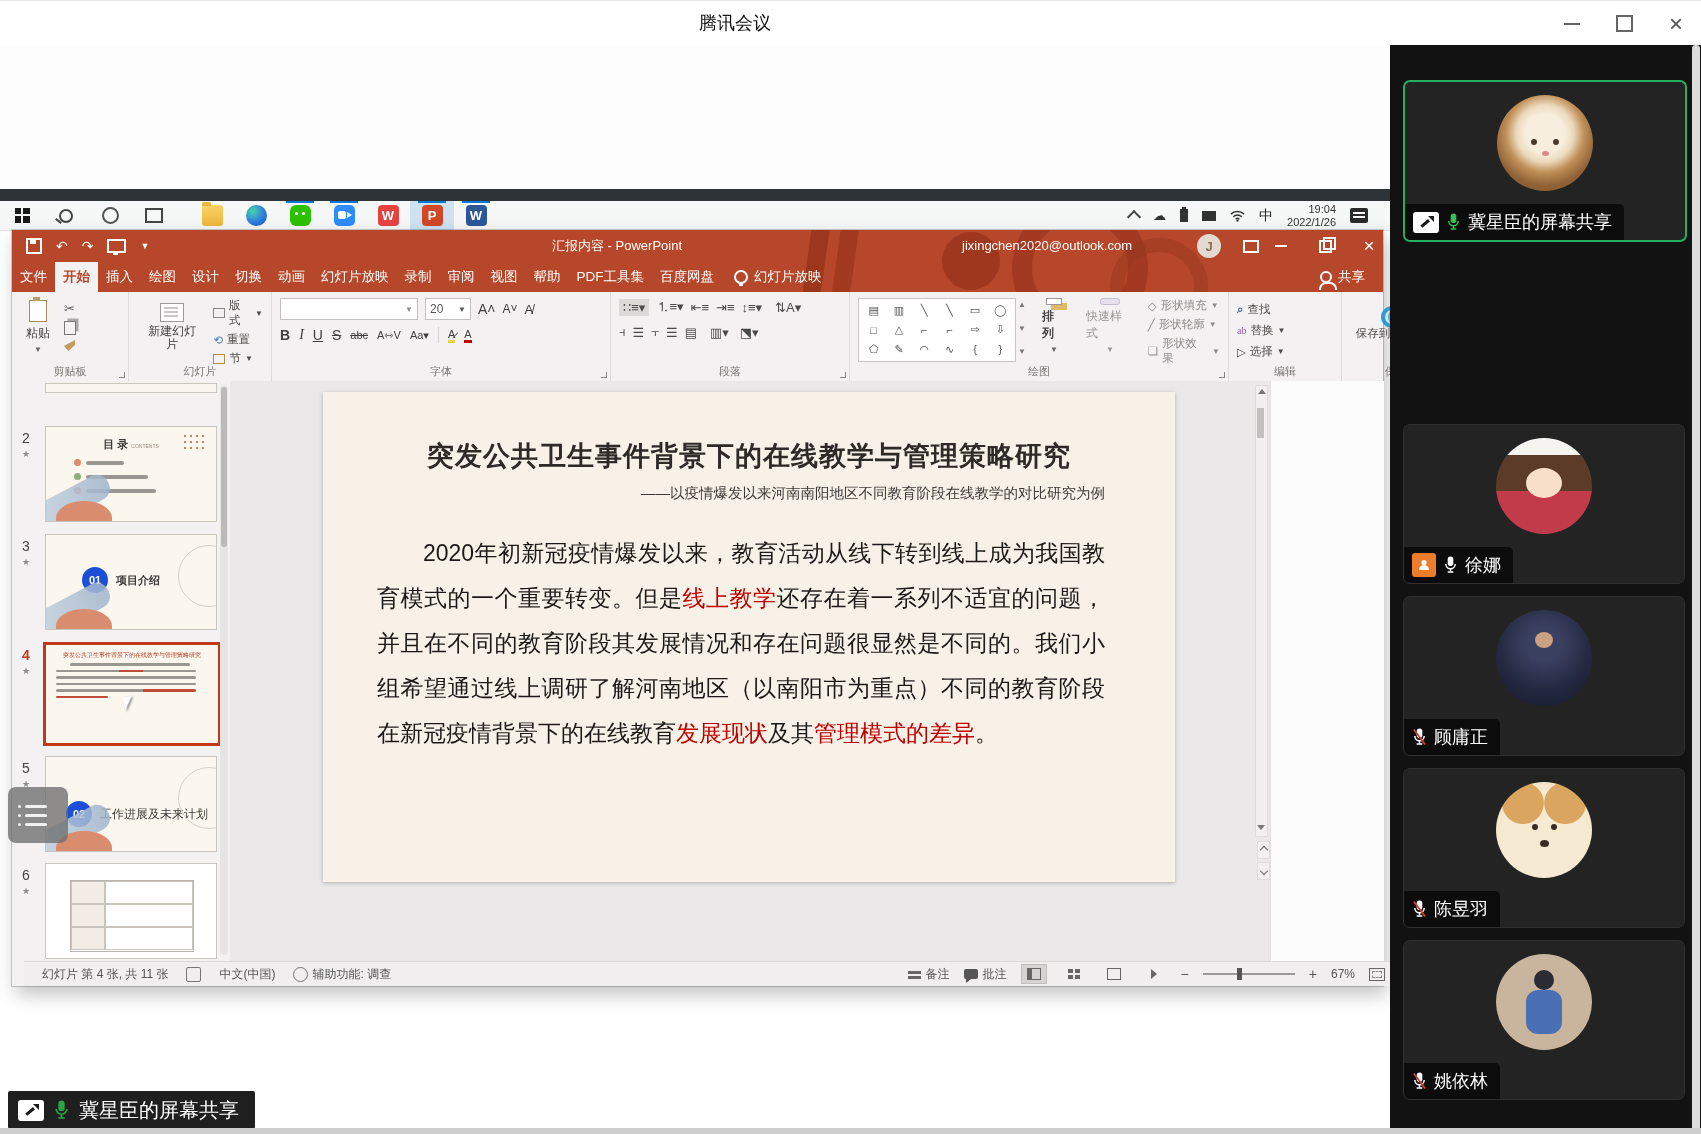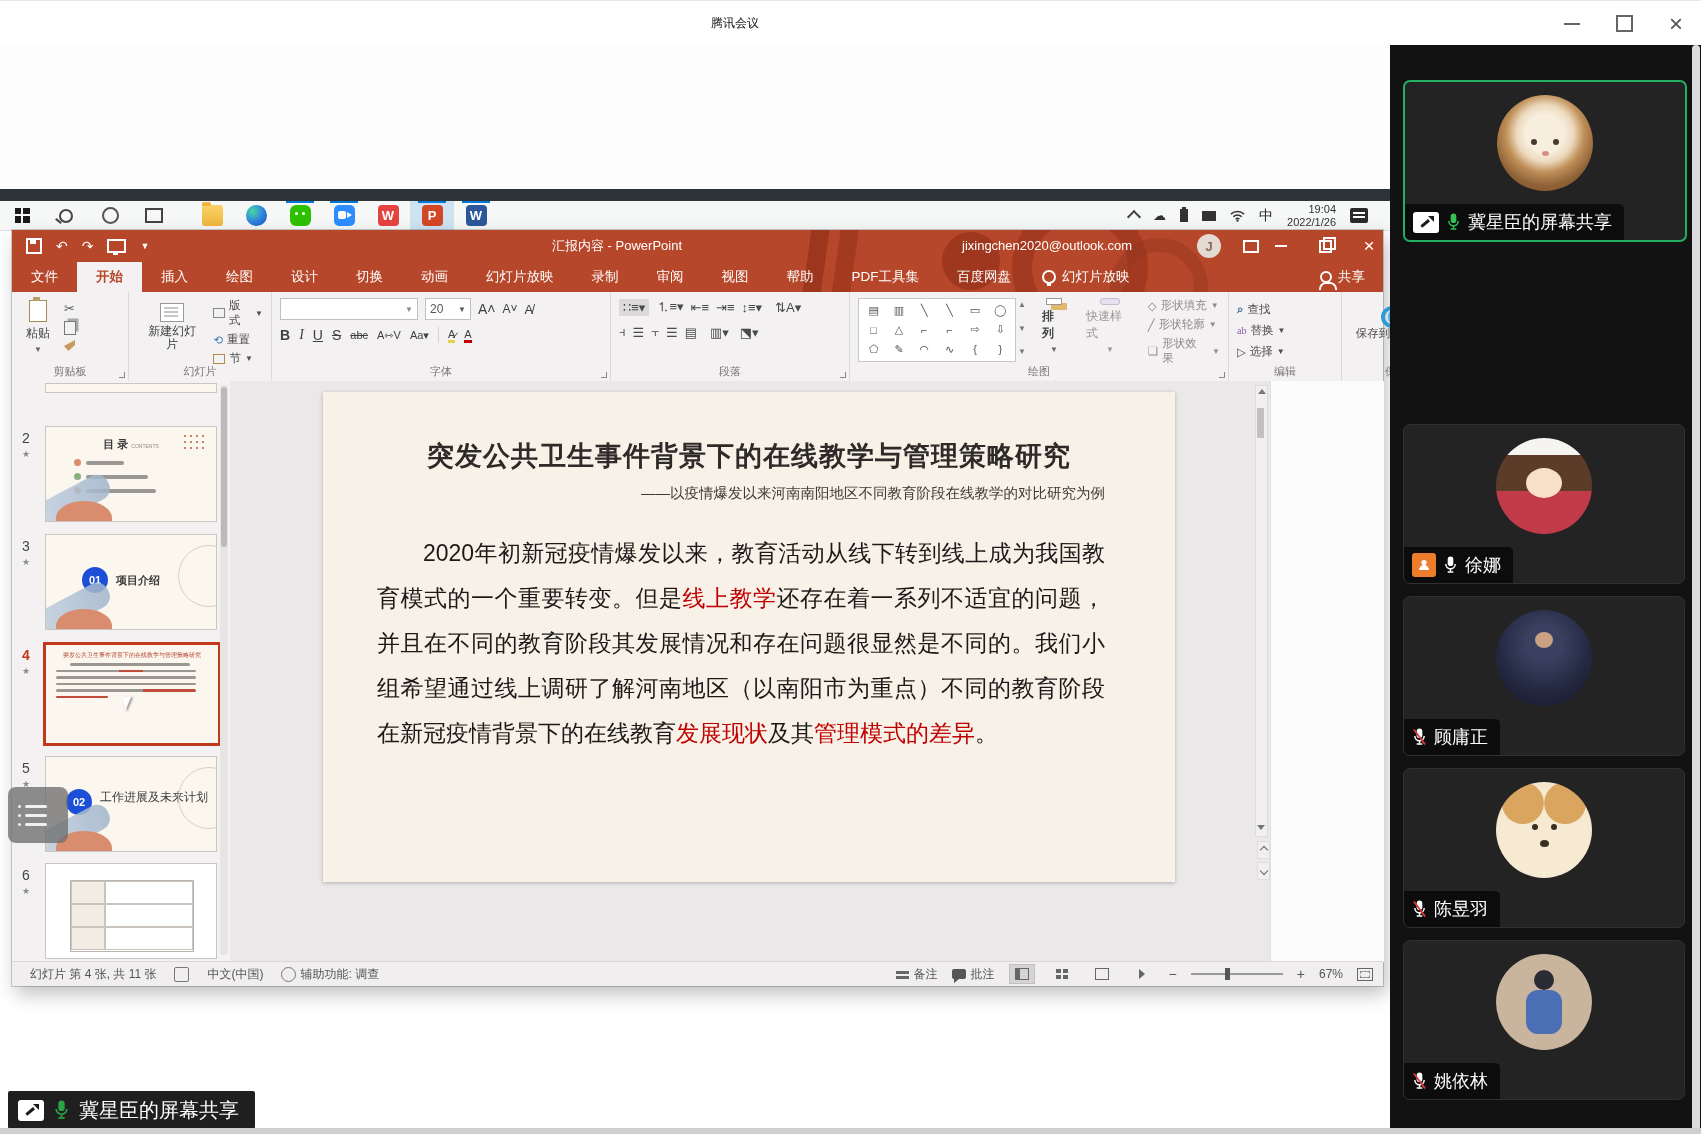--- a/index.html
+++ b/index.html
@@ -1,21 +1,21 @@
 <!DOCTYPE html>
 <html><head>
 <meta charset="utf-8">
 <style>
   html,body{margin:0;padding:0;background:#222;}
   .stage{position:relative;width:1701px;height:1134px;background:#fff;overflow:hidden;
          font-family:"Liberation Sans","DejaVu Sans",sans-serif;color:#222;}
   
   .app-titlebar{position:absolute;left:0;top:0;width:1701px;height:45px;background:#fff;border-top:1px solid #e8e8e8;}
   .app-title{position:absolute;left:615px;top:0;width:240px;height:45px;line-height:45px;text-align:center;
-             font-size:12px;color:#111;}
+             font-size:18px;color:#111;}
   .win-controls{position:absolute;right:14px;top:0;height:45px;display:flex;align-items:center;gap:30px;}
   .wc{width:22px;height:22px;display:flex;align-items:center;justify-content:center;color:#555;cursor:pointer;}
   .wc.min i{display:block;width:16px;height:2px;background:#666;}
   .maxbox{display:block;width:13px;height:13px;border:2px solid #666;}
   .wc.close{font-size:24px;color:#555;}
   
   .content{position:absolute;left:0;top:45px;width:1701px;height:1089px;}
   .main{position:absolute;left:0;top:0;width:1390px;height:1089px;background:#fff;overflow:hidden;}
   .desktop-top{position:absolute;left:0;top:0;width:1390px;height:144px;background:#fdfdfd;}
   .dark-strip{position:absolute;left:0;top:144px;width:1390px;height:12px;background:#2e3338;}
@@ -77,21 +77,21 @@
   .ppt-account{position:absolute;left:950px;top:0;height:32px;line-height:32px;font-size:13px;}
   .ppt-avatar{position:absolute;left:1185px;top:4px;width:24px;height:24px;border-radius:50%;background:#e3dad2;
               color:#8a6a55;font-size:13px;font-weight:bold;display:flex;align-items:center;justify-content:center;}
   .ppt-wc{position:absolute;top:0;height:32px;width:34px;display:flex;align-items:center;justify-content:center;color:#fff;}
   .rdo{left:1222px;}.rdo i{width:12px;height:9px;border:2px solid #fff;display:block;}
   .pmin{left:1252px;}.pmin i{width:12px;height:2px;background:#fff;display:block;}
   .pres{left:1296px;}.pres i{width:9px;height:9px;border:2px solid #fff;display:block;position:relative;}
   .pres i::before{content:"";position:absolute;left:2px;top:-5px;width:9px;height:9px;border:2px solid #fff;}
   .pcls{left:1340px;font-size:19px;}
   .ppt-tabs{position:absolute;left:0;top:32px;width:100%;height:30px;display:flex;align-items:stretch;color:#fff;font-size:13.5px;}
-  .tab{padding:0 19px;display:flex;align-items:center;cursor:pointer;}
+  .tab{padding:0 8px;display:flex;align-items:center;cursor:pointer;}
   .tab.active{background:#f3f1f1;color:#b7472a;font-weight:bold;}
   .tab-search{display:flex;align-items:center;gap:6px;padding:0 12px;}
   .bulb{width:10px;height:10px;border:2px solid #fff;border-radius:50%;position:relative;}
   .bulb::after{content:"";position:absolute;left:3px;bottom:-4px;width:4px;height:3px;background:#fff;}
   .tab-share{margin-left:auto;display:flex;align-items:center;gap:6px;padding:0 18px;}
   .person{width:8px;height:8px;border:2px solid #fff;border-radius:50%;position:relative;}
   .person::after{content:"";position:absolute;left:-3px;top:9px;width:14px;height:6px;border:2px solid #fff;border-bottom:none;border-radius:7px 7px 0 0;}
   
   .ribbon{position:absolute;left:0;top:62px;width:100%;height:89px;background:#f3f1f1;border-bottom:1px solid #d8d4d4;
           display:flex;align-items:stretch;font-size:12px;color:#444;}
@@ -156,21 +156,21 @@
   .vscroll{position:absolute;right:2px;top:4px;width:11px;height:450px;background:#f1efef;border:1px solid #dddbdb;}
   .vscroll .thumb{position:static;display:block;margin:14px 1px 0;width:7px;height:30px;background:#c2bfbf;border:none;}
   .varrow{width:0;height:0;border-left:4px solid transparent;border-right:4px solid transparent;margin:3px auto;}
   .va-up{border-bottom:5px solid #777;}
   .va-dn{border-top:5px solid #777;}
   .navbtns{position:absolute;right:2px;top:460px;width:11px;}
   .navbtn{width:11px;height:16px;background:#f1efef;border:1px solid #dddbdb;margin-bottom:3px;display:flex;align-items:center;justify-content:center;}
   .dblchev{width:5px;height:5px;border-left:1.5px solid #666;border-top:1.5px solid #666;}
   .up{transform:rotate(45deg);} .dn{transform:rotate(225deg);}
   
-  .ppt-status{position:absolute;left:0;bottom:0;width:100%;height:24px;background:#f0eeee;border-top:1px solid #dbd7d7;
+  .ppt-status{position:absolute;left:12px;bottom:0;width:100%;height:24px;background:#f0eeee;border-top:1px solid #dbd7d7;
               display:flex;align-items:center;font-size:12px;color:#555;}
   .st-item{margin-left:18px;display:flex;align-items:center;gap:5px;white-space:nowrap;}
   .st-ic{width:13px;height:13px;border:1.5px solid #777;border-radius:2px;}
   .st-ic.round{border-radius:50%;}
   .st-right{margin-left:auto;display:flex;align-items:center;gap:14px;padding-right:10px;}
   .notes-ic{width:13px;height:3px;background:#666;box-shadow:0 5px 0 #666;margin-top:-4px;}
   .cmt-ic{width:14px;height:10px;background:#555;border-radius:2px;position:relative;}
   .cmt-ic::after{content:"";position:absolute;left:2px;bottom:-4px;border-top:4px solid #555;border-right:5px solid transparent;}
   .viewbtn{width:24px;height:18px;display:flex;align-items:center;justify-content:center;border:1px solid transparent;}
   .viewbtn.cur{background:#d6d3d3;border-color:#c2bfbf;}
@@ -615,21 +615,21 @@
                 <span class="bar" style="width:140px;height:2.5px;background:linear-gradient(90deg,#9a9792 0 62%,#bf4c3a 62% 100%)"></span>
                 <span class="bar" style="width:52px;height:2.5px;background:#bf4c3a"></span>
               </div>
               <span class="cursor-arrow"></span>
             </div>
 
             <span class="tnum" style="top:379px">5</span>
             <span class="tstar" style="top:398px">★</span>
             <div class="thumb" style="top:375px;height:94px">
               <span class="arcdeco"></span>
-              <div style="display:flex;gap:8px;margin:32px 0 0 20px">
+              <div style="display:flex;align-items:center;gap:8px;margin:44px 0 0 20px">
                 <span class="numcirc">02</span>
                 <span style="font-size:12px;font-weight:normal;color:#3a3a3a">工作进展及未来计划</span>
               </div>
               <span class="brush"></span>
               <span class="blob"></span>
             </div>
 
             <span class="tnum" style="top:486px">6</span>
             <span class="tstar" style="top:505px">★</span>
             <div class="thumb" style="top:482px;height:94px;background:#fff">

